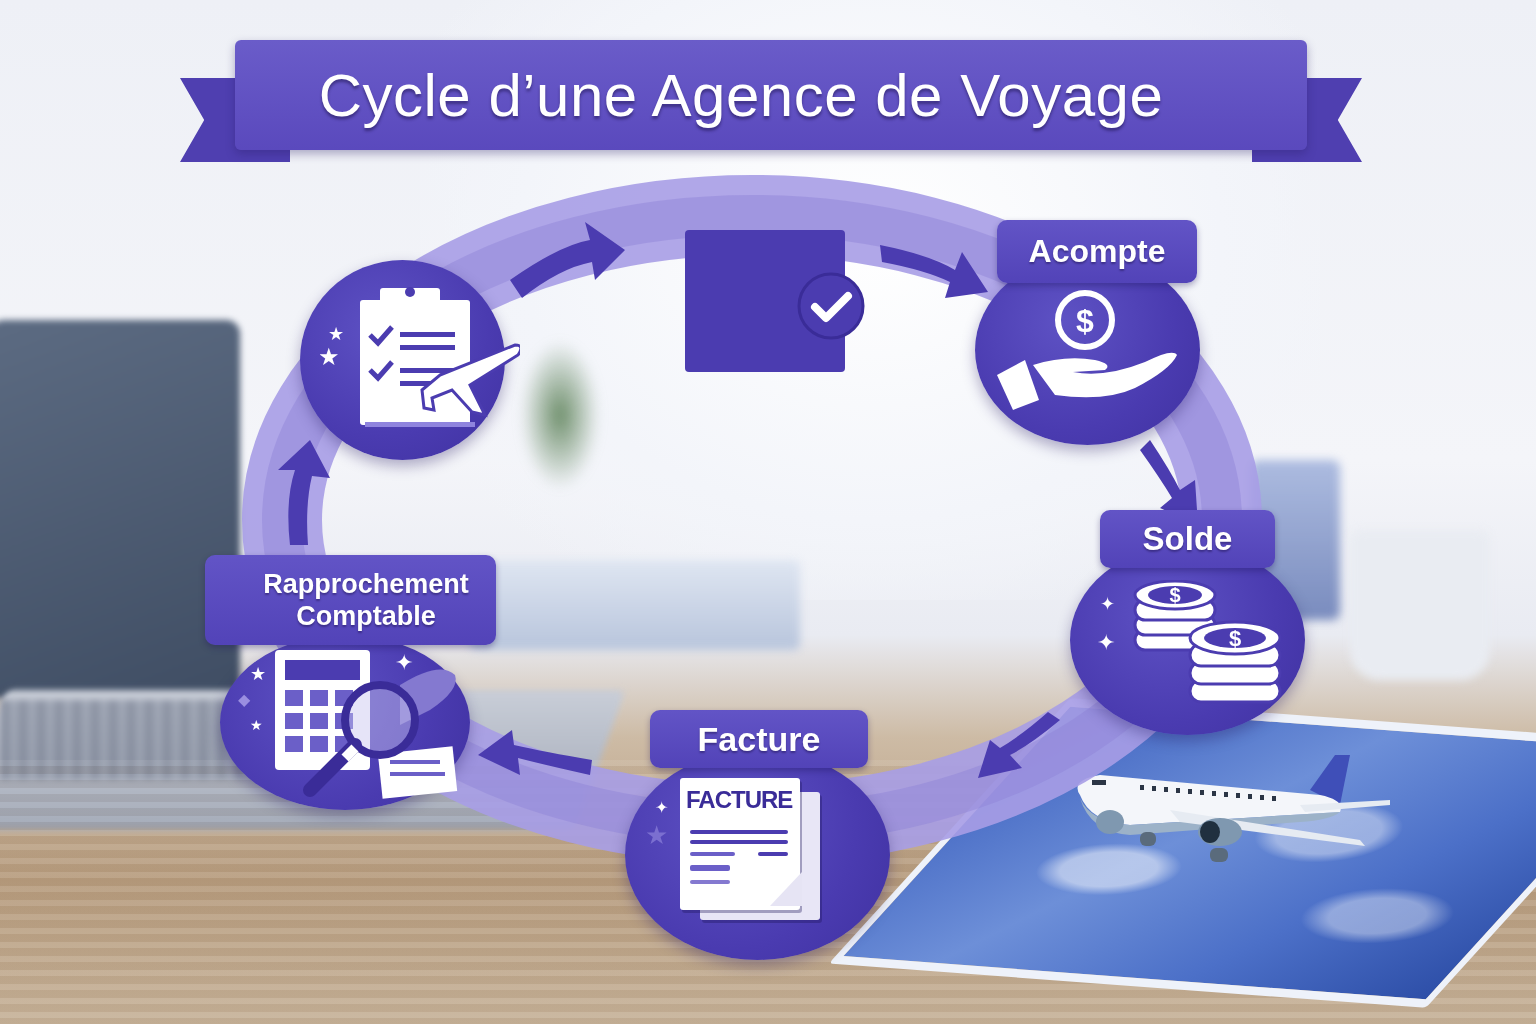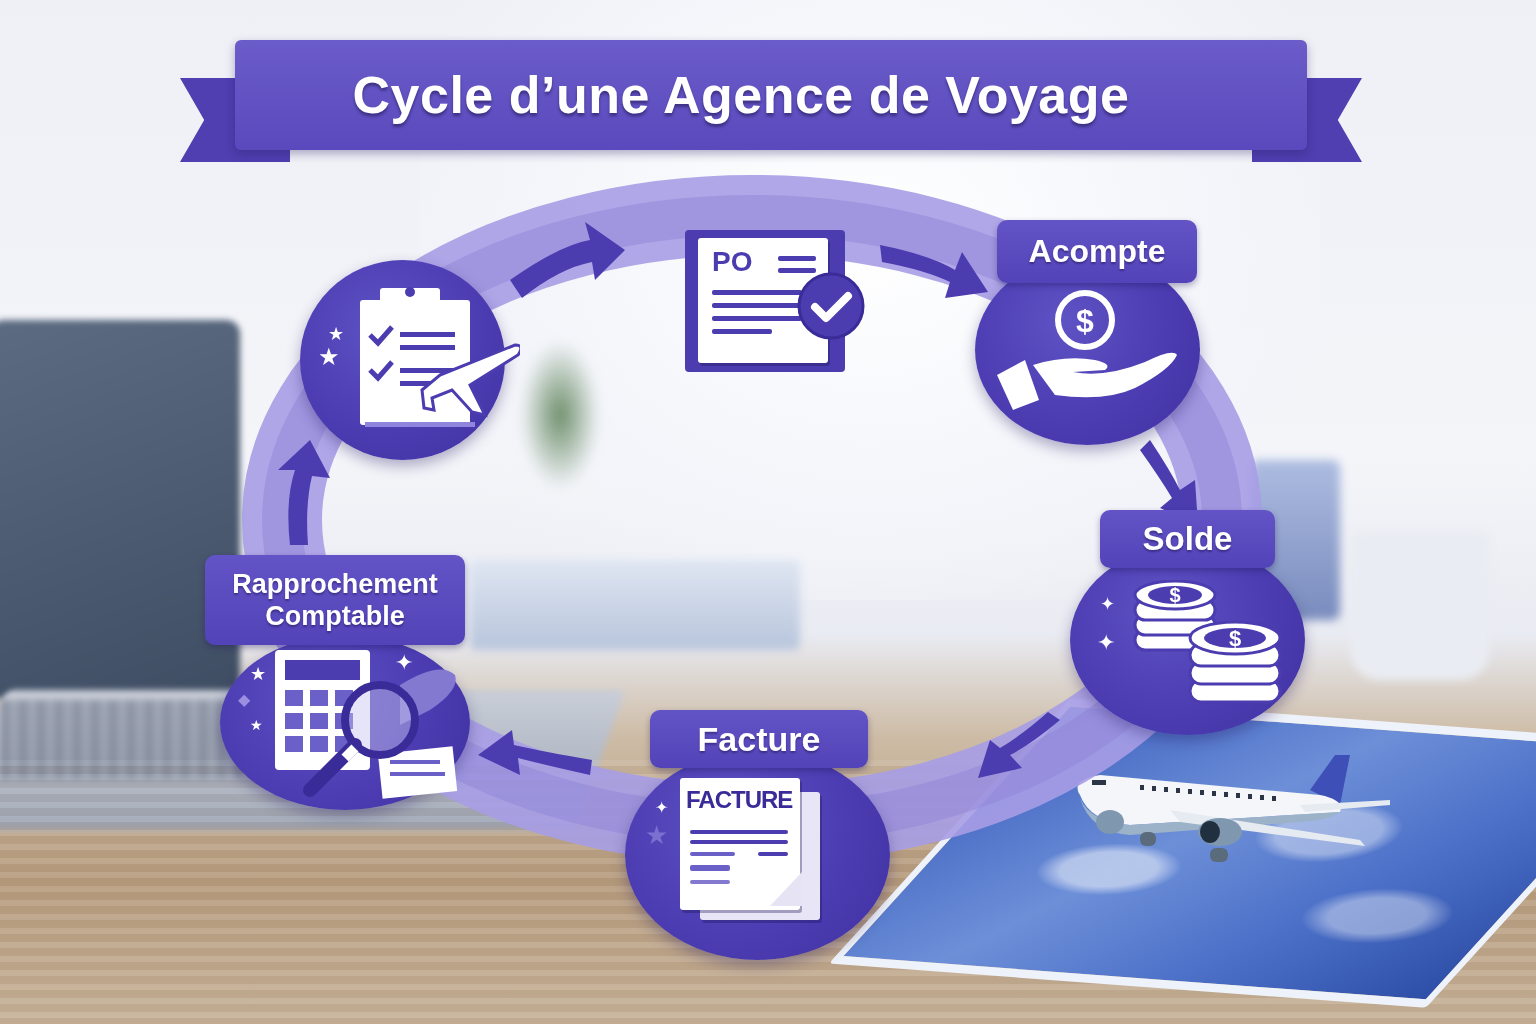--- a/index.html
+++ b/index.html
@@ -16,21 +16,21 @@
   .desk-grain{position:absolute;left:0;top:760px;width:1536px;height:264px;background:repeating-linear-gradient(180deg,rgba(255,255,255,0.08) 0 6px,rgba(120,90,60,0.08) 6px 14px);}
   .map{position:absolute;left:930px;top:720px;width:620px;height:250px;background:linear-gradient(135deg,#3f63c0 0%,#6d8fd8 40%,#4c70c8 70%,#2e4fa8 100%);transform:skewX(-40deg) rotate(4deg);border:8px solid #eef2fa;border-radius:4px;}
   .map::after{content:"";position:absolute;inset:0;background:radial-gradient(ellipse at 30% 60%,rgba(255,255,255,.5) 0 8%,transparent 12%),radial-gradient(ellipse at 60% 40%,rgba(255,255,255,.4) 0 10%,transparent 14%),radial-gradient(ellipse at 80% 70%,rgba(255,255,255,.4) 0 7%,transparent 11%);}
 
   
   .ribbon-wrap{position:absolute;left:180px;top:40px;width:1182px;height:125px;}
   .ribbon-tail{position:absolute;top:38px;width:110px;height:84px;background:#4f3fb0;}
   .ribbon-tail.left{left:0;clip-path:polygon(0 0,100% 0,100% 100%,0 100%,22% 50%);}
   .ribbon-tail.right{right:0;clip-path:polygon(0 0,100% 0,78% 50%,100% 100%,0 100%);}
   .ribbon-main{position:absolute;left:55px;top:0;right:55px;height:110px;background:linear-gradient(180deg,#6a5cc9 0%,#5a49bd 100%);border-radius:6px;box-shadow:0 4px 10px rgba(40,30,100,.35);display:flex;align-items:center;justify-content:center;}
-  .ribbon-title{color:#fff;font-weight:bold;font-size:52px;letter-spacing:.5px;text-shadow:0 3px 3px rgba(20,10,60,.45);margin-left:-60px;}
+  .ribbon-title{color:#fff;font-weight:normal;font-size:60px;letter-spacing:.5px;text-shadow:0 3px 3px rgba(20,10,60,.45);margin-left:-60px;}
 
   
   .ring{position:absolute;left:0;top:0;width:1536px;height:1024px;pointer-events:none;}
 
   
   .node{position:absolute;}
   .circle{position:absolute;border-radius:50%;background:radial-gradient(circle at 40% 35%,#5e52c4 0%,#4a3bb0 60%,#3f31a0 100%);box-shadow:0 6px 14px rgba(40,30,100,.35);}
   .label{position:absolute;background:linear-gradient(180deg,#6254c6,#5243b8);border-radius:10px;color:#fff;font-weight:bold;text-align:center;box-shadow:0 3px 6px rgba(30,20,90,.35);text-shadow:0 2px 2px rgba(20,10,60,.4);display:flex;align-items:center;justify-content:center;line-height:1.2;}
   .icon{position:absolute;}
   .doc{background:#fff;border-radius:3px;box-shadow:2px 3px 0 rgba(30,20,90,.35);}
@@ -116,29 +116,20 @@
       <rect x="80" y="101" width="55" height="5" fill="#4b3cb0"></rect>
     <rect x="45" y="142" width="110" height="5" fill="#8f84de"></rect>
     <path d="M120 95 L195 65 Q205 65 198 75 L150 105 L165 135 L152 132 L132 110 L112 118 L114 130 L104 128 L102 110 Z" fill="#fff" stroke="#4b3cb0" stroke-width="3"></path>
     <text x="8" y="60" fill="#fff" font-size="18">★</text>
     <text x="-2" y="85" fill="#fff" font-size="24">★</text>
   </svg>
 </div>
 
 <div class="node" style="left:650px;top:180px;width:230px;height:200px;">
   <div style="position:absolute;left:35px;top:50px;width:160px;height:142px;background:#4b3cb0;border-radius:4px;"></div>
-  <div class="doc" style="position:absolute;left:48px;top:58px;width:130px;height:125px;">
-    <span style="position:absolute;left:14px;top:8px;color:#4b3cb0;font-weight:bold;font-size:28px;">PO</span>
-    <div class="ln" style="left:80px;top:18px;width:38px;"></div>
-    <div class="ln" style="left:80px;top:30px;width:38px;"></div>
-    <div class="ln" style="left:14px;top:52px;width:90px;"></div>
-    <div class="ln" style="left:14px;top:65px;width:90px;"></div>
-    <div class="ln" style="left:14px;top:78px;width:90px;"></div>
-    <div class="ln" style="left:14px;top:91px;width:60px;"></div>
-  </div>
   <svg class="icon" style="left:145px;top:90px" width="72" height="72" viewBox="0 0 72 72">
     <circle cx="36" cy="36" r="32" fill="#4b3cb0" stroke="#3a2c98" stroke-width="3"></circle>
     <path d="M20 37 l11 11 l22 -22" stroke="#fff" stroke-width="8" fill="none" stroke-linecap="round" stroke-linejoin="round"></path>
   </svg>
 </div>
 
 <div class="node" style="left:975px;top:220px;width:230px;height:225px;">
   <div class="circle" style="left:0;top:35px;width:225px;height:190px;"></div>
   <div class="label" style="left:22px;top:0;width:200px;height:63px;font-size:32px;">Acompte</div>
   <svg class="icon" style="left:20px;top:70px" width="190" height="125" viewBox="0 0 190 125">
@@ -187,21 +178,21 @@
     <div class="ln" style="left:10px;top:87px;width:40px;height:6px;background:#6b5fc8;"></div>
     <div class="ln" style="left:10px;top:102px;width:40px;height:4px;background:#8479d0;"></div>
   </div>
   <div style="position:absolute;left:145px;top:162px;width:0;height:0;border-left:32px solid transparent;border-bottom:34px solid #e6e4f4;"></div>
   <span class="star" style="left:30px;top:90px;font-size:16px;">✦</span>
   <span class="star" style="left:20px;top:112px;color:#7b6fd0;font-size:26px;">★</span>
 </div>
 
 <div class="node" style="left:205px;top:555px;width:265px;height:250px;">
   <div class="circle" style="left:15px;top:80px;width:250px;height:175px;"></div>
-  <div class="label" style="left:0;top:0;width:260px;height:90px;font-size:27px;flex-direction:column;">
+  <div class="label" style="left:0;top:0;width:260px;height:90px;font-size:27px;flex-direction:column;padding-left:31px;">
     <span>Rapprochement</span>
     <span>Comptable</span>
   </div>
   <svg class="icon" style="left:25px;top:95px" width="240" height="150" viewBox="0 0 240 150">
     <rect x="45" y="0" width="95" height="120" rx="4" fill="#fff"></rect>
     <rect x="55" y="10" width="75" height="20" fill="#4b3cb0"></rect>
     <g fill="#6b5fc8">
       <rect x="55" y="40" width="18" height="16"></rect>
         <rect x="80" y="40" width="18" height="16"></rect>
         <rect x="105" y="40" width="18" height="16"></rect>

